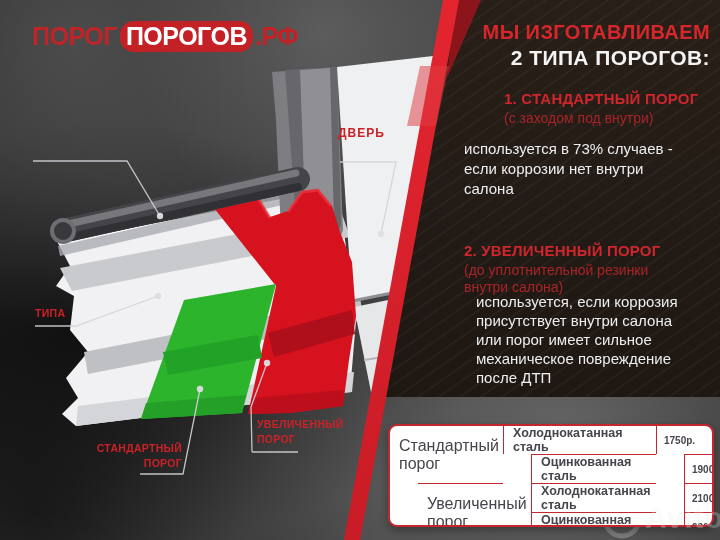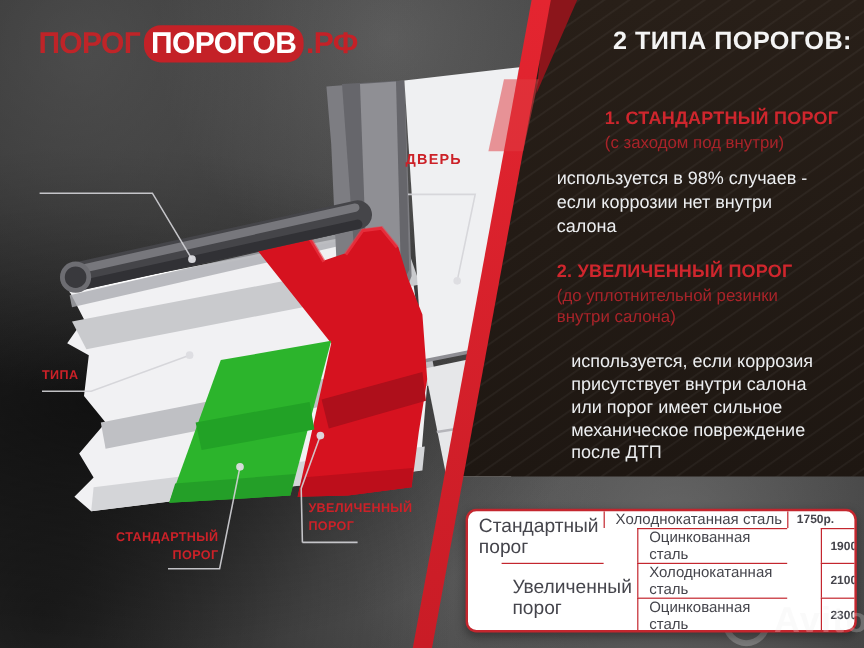--- a/index.html
+++ b/index.html
@@ -25,39 +25,39 @@
   #logo .lg-rf{color:#c42127;margin-left:2px;}
   
   #hdr{left:440px;top:21px;width:270px;text-align:right;line-height:1.15;}
   #hdr .h-red{color:#d7262c;font-weight:bold;font-size:20px;letter-spacing:.4px;}
   #hdr .h-white{color:#f4f4f4;font-weight:bold;font-size:21px;letter-spacing:.4px;margin-top:2px;}
   .sec-title{color:#cf262d;font-weight:bold;font-size:15px;letter-spacing:.2px;}
   .sec-sub{color:#a92329;font-size:14px;line-height:1.22;white-space:pre-line;margin-top:3px;}
   .sec-body{color:#eceef0;font-size:15px;line-height:20px;white-space:pre-line;}
   #sec1{left:464px;top:90px;width:250px;margin-left:40px;}
   #body1{left:464px;top:139px;width:250px;}
-  #sec2{left:464px;top:218px;width:250px;}
+  #sec2{left:464px;top:242px;width:250px;}
   #body2{left:476px;top:292px;width:252px;line-height:19px;}
   
   .dlabel{color:#cc2128;font-weight:bold;font-size:10.5px;letter-spacing:.3px;line-height:1.4;white-space:pre-line;}
   #lbl-seal{left:33px;top:128px;}
   #lbl-body{left:35px;top:306px;}
   #lbl-standard{left:60px;top:441px;width:122px;text-align:right;}
   #lbl-increased{left:257px;top:417px;}
   #lbl-door{left:338px;top:125px;font-size:12px;letter-spacing:1px;}
   
   #ptable{
     left:388px;top:424px;width:326px;height:103px;background:#fff;
     border:2px solid #c4262e;border-radius:9px;overflow:hidden;
     display:grid;grid-template-columns:113px 153px 1fr;grid-template-rows:repeat(4,1fr);
     box-shadow:0 3px 8px rgba(0,0,0,.35);
   }
   #ptable .cell{display:flex;align-items:center;color:#45454c;}
   .cname{grid-column:1;font-size:16px;line-height:1.12;padding-left:9px;white-space:pre-line;}
-  .csteel{grid-column:2;font-size:12.5px;padding-left:9px;border-left:1.4px solid #c4262e;}
+  .csteel{grid-column:2;font-size:12.5px;padding-left:9px;border-left:1.4px solid #c4262e;font-weight:bold;}
   .cprice{grid-column:3;font-size:10px;font-weight:bold;color:#2e2e35;padding-left:7px;border-left:1.4px solid #c4262e;}
   .bt{border-top:1.4px solid #c4262e;margin-left:28px;}
   #cn-std{grid-row:1/3;} #cn-inc{grid-row:3/5;}
   .r1{grid-row:1;} .r2{grid-row:2;} .r3{grid-row:3;} .r4{grid-row:4;}
   
   #wm-text{left:645px;top:501px;font-size:30px;font-weight:bold;color:rgba(235,235,235,.26);letter-spacing:1px;}
 </style>
 </head>
 <body>
 
@@ -147,28 +147,29 @@
     </g>
 
     <circle cx="622" cy="519" r="17" fill="none" stroke="rgba(228,228,228,0.28)" stroke-width="5"></circle>
   </svg>
 
   <div class="abs" id="logo">
     <span class="lg-red">ПОРОГ</span><span class="lg-block">ПОРОГОВ</span><span class="lg-rf">.РФ</span>
   </div>
 
   <div class="abs" id="hdr">
+    <div class="h-red">МЫ ИЗГОТАВЛИВАЕМ</div>
     <div class="h-white">2 ТИПА ПОРОГОВ:</div>
   </div>
 
   <div class="abs" id="sec1">
     <div class="sec-title">1. СТАНДАРТНЫЙ ПОРОГ</div>
     <div class="sec-sub">(с заходом под внутри)</div>
   </div>
-  <div class="abs sec-body" id="body1">используется в 98% случаев -
+  <div class="abs sec-body" id="body1">используется в 73% случаев -
 если коррозии нет внутри
 салона</div>
 
   <div class="abs" id="sec2">
     <div class="sec-title">2. УВЕЛИЧЕННЫЙ ПОРОГ</div>
     <div class="sec-sub">(до уплотнительной резинки
 внутри салона)</div>
   </div>
   <div class="abs sec-body" id="body2">используется, если коррозия
 присутствует внутри салона

